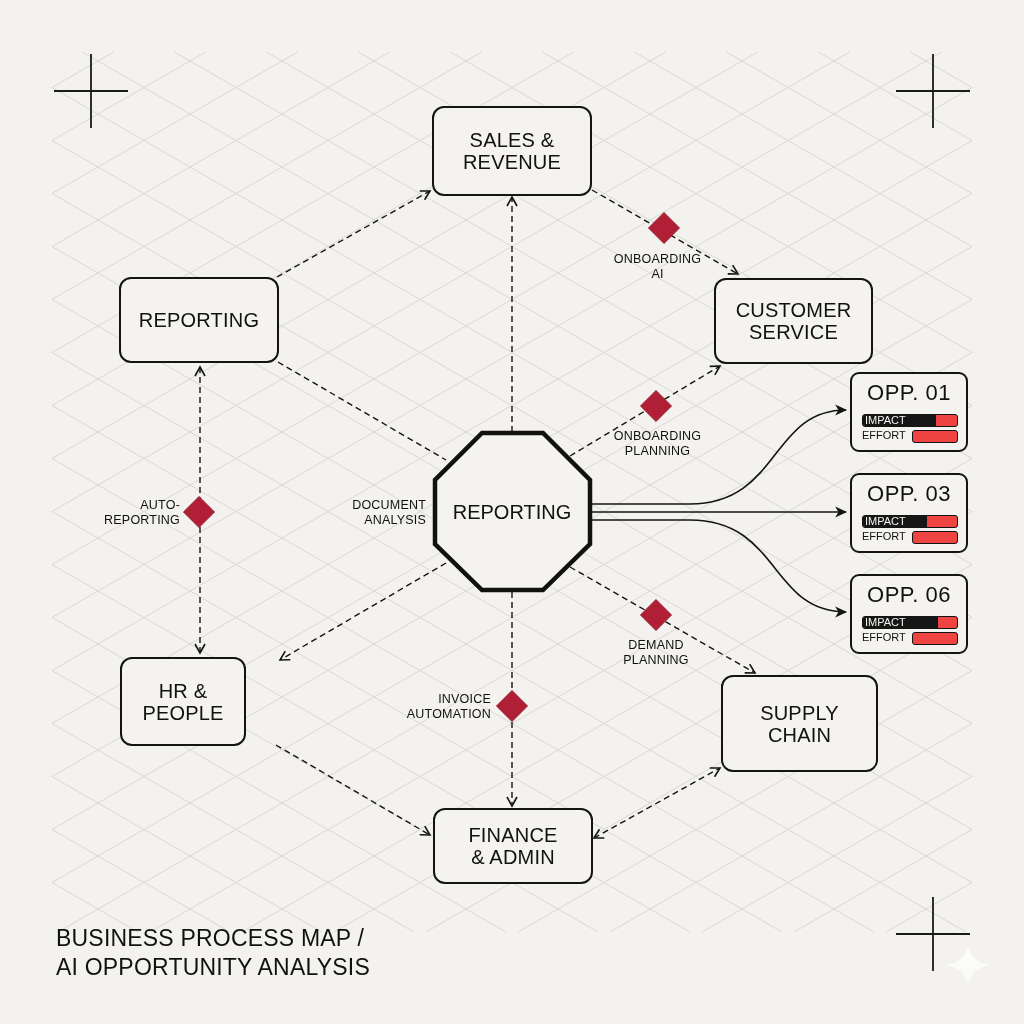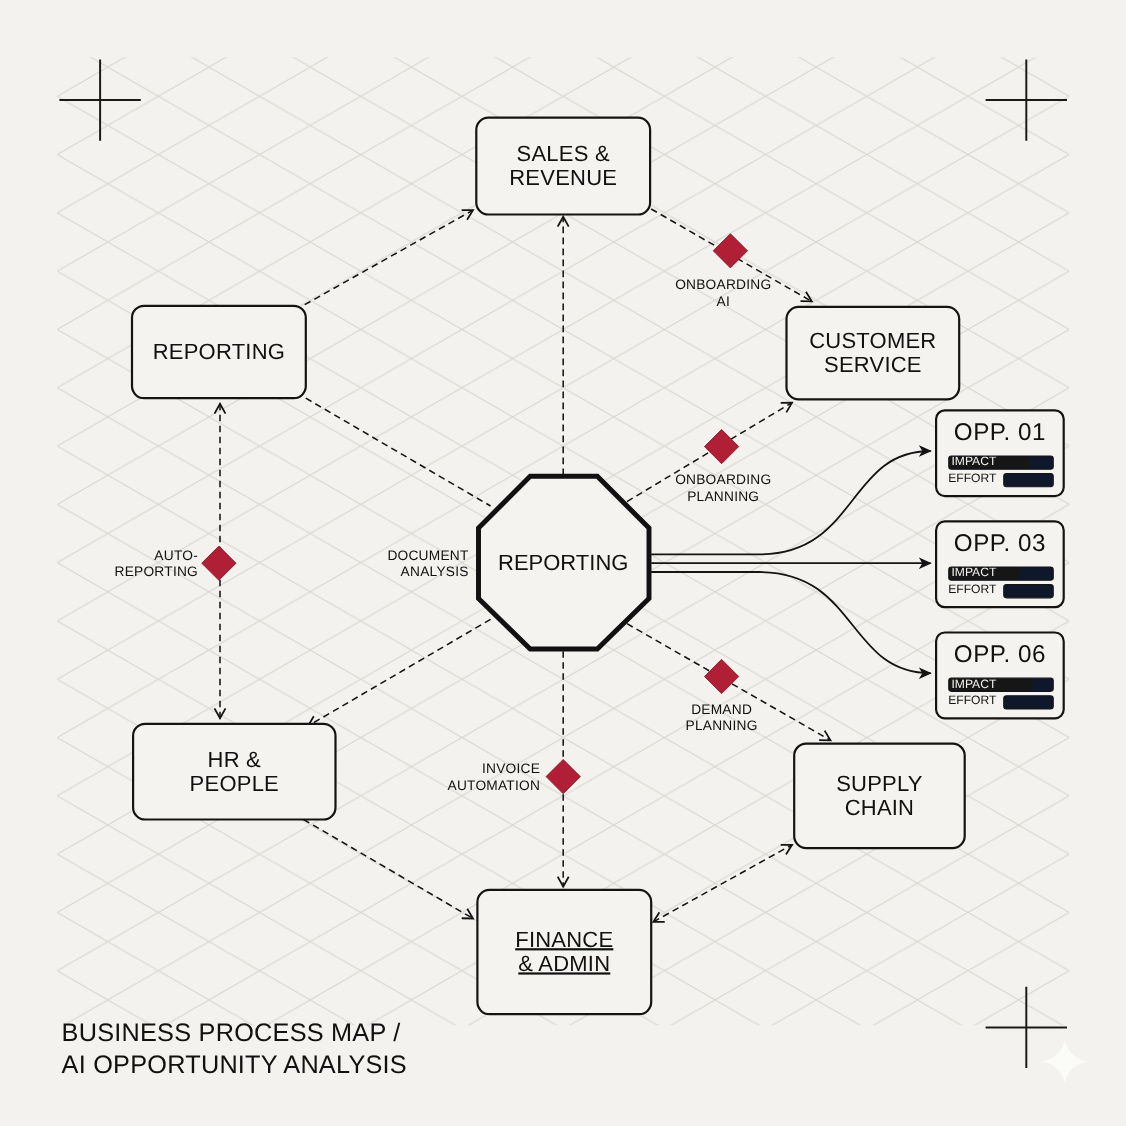--- a/index.html
+++ b/index.html
@@ -42,21 +42,21 @@
   }
   .opp .title {
     position: absolute; left: 0; right: 0; top: 6px; text-align: center;
     font-size: 22px; letter-spacing: 0.5px;
   }
   .opp .row {
     position: absolute; left: 10px; width: 96px; height: 13px;
   }
   .opp .bar {
     position: absolute; left: 0; top: 0; width: 94px; height: 11px;
-    border: 1.5px solid #141414; border-radius: 3px; background: #0f172a;
+    border: 1.5px solid #141414; border-radius: 3px; background: #ef4444;
     overflow: hidden;
   }
   .opp .bar .fill { position: absolute; left: 0; top: 0; bottom: 0; background: #161616; }
   .opp .bar .lbl {
     position: absolute; left: 2px; top: -1px; font-size: 11px; line-height: 13px;
     color: #f4f3ef;
   }
   .opp .row.effort .lbl-out {
     position: absolute; left: 0; top: -1px; font-size: 11px; line-height: 13px; color: #111;
   }
@@ -144,29 +144,29 @@
   <span>SALES &amp;
 REVENUE</span>
 </div>
 <div class="node" style="left:119px;top:277px;width:160px;height:86px;">
   <span>REPORTING</span>
 </div>
 <div class="node" style="left:714px;top:278px;width:159px;height:86px;">
   <span>CUSTOMER
 SERVICE</span>
 </div>
-<div class="node" style="left:120px;top:657px;width:186px;height:89px;">
+<div class="node" style="left:120px;top:657px;width:126px;height:89px;">
   <span>HR &amp;
 PEOPLE</span>
 </div>
 <div class="node" style="left:721px;top:675px;width:157px;height:97px;">
   <span>SUPPLY
 CHAIN</span>
 </div>
-<div class="node" style="left:433px;top:808px;width:160px;height:115px;text-decoration:underline;">
+<div class="node" style="left:433px;top:808px;width:160px;height:76px;">
   <span>FINANCE
 &amp; ADMIN</span>
 </div>
 
 <div class="annot center" style="left:600px;top:252px;width:115px;">ONBOARDING
 AI</div>
 <div class="annot center" style="left:600px;top:429px;width:115px;">ONBOARDING
 PLANNING</div>
 <div class="annot right" style="left:80px;top:498px;width:100px;">AUTO-
 REPORTING</div>

